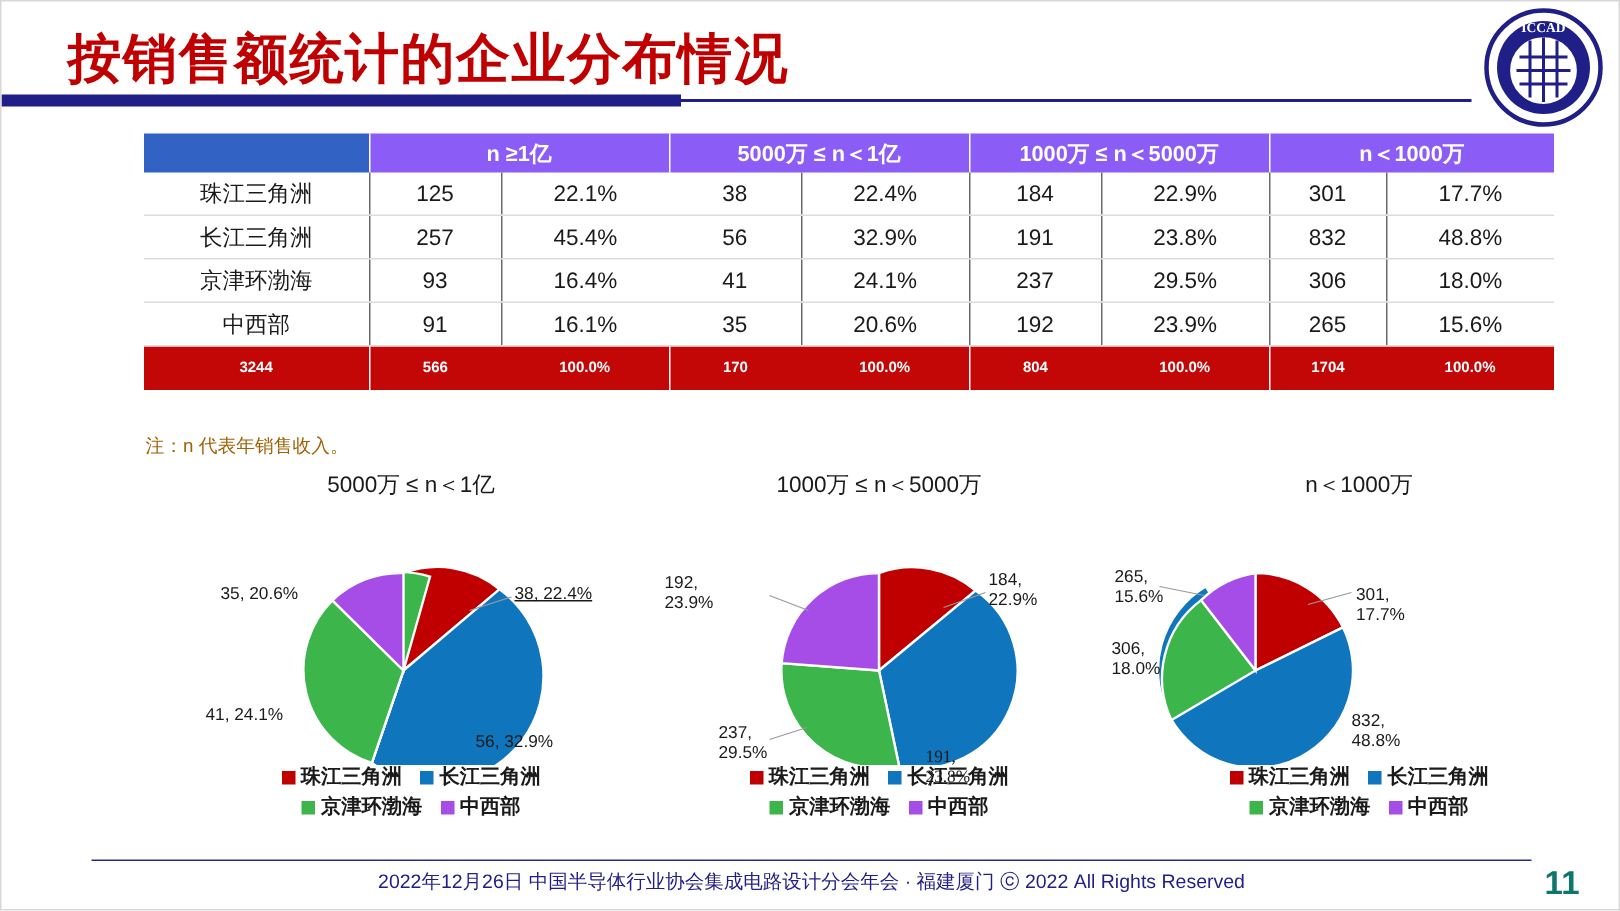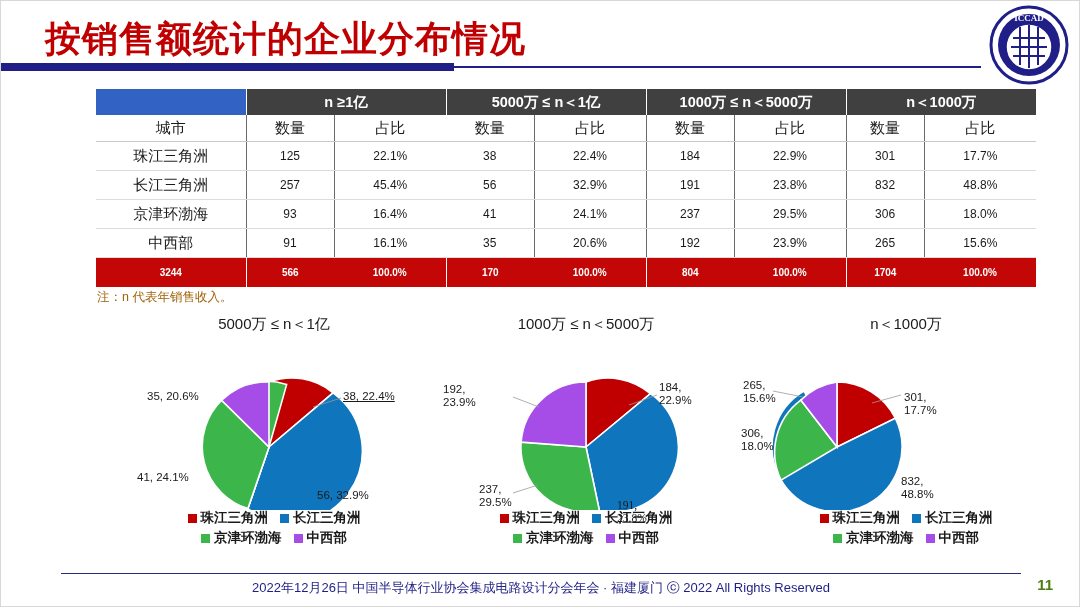--- a/index.html
+++ b/index.html
@@ -37,31 +37,31 @@
     border-collapse:collapse;width:890px;
     table-layout:fixed;
   }
   table.main td,table.main th{
     padding:0;margin:0;
     text-align:center;vertical-align:middle;
     font-size:14.5px;color:#1a1a1a;font-weight:normal;
     border:none;
   }
   tr.hdr-blue td{
-    background:#404040;color:#ffffff;font-weight:bold;
+    background:#8b5cf6;color:#ffffff;font-weight:bold;
     height:26px;font-size:14.5px;
     border-left:1px solid #ffffff;
   }
   tr.hdr-blue td.blank{background:#3262C4;border-left:none;}
   tr.hdr-sub td{
     height:26px;font-size:15px;
     border-bottom:1px solid #c9c9c9;
   }
   tr.data td{
-    height:28px;font-size:12px;
+    height:28px;font-size:15px;
     border-bottom:1px solid #dcdcdc;
   }
   tr.data td.city{font-size:15px;}
   tr.total td{
     background:#C30606;color:#ffffff;font-weight:bold;
     height:29px;font-size:10px;
   }
   
   .vsep{border-left:1px solid #6b6b6b !important;}
   .vsep-w{border-left:1px solid #ffffff !important;}
@@ -95,21 +95,21 @@
   .footer-rule{
     position:absolute;left:60px;top:572px;width:960px;height:1px;
     background:#2b2b80;
   }
   .footer-text{
     position:absolute;left:0;top:578px;width:1080px;
     text-align:center;font-size:13px;color:#1F1F87;
   }
   .page-no{
     position:absolute;right:26px;top:575px;
-    font-size:15px;font-weight:bold;color:#4d7c0f;
+    font-size:22px;font-weight:bold;color:#0f766e;
   }
 </style>
 </head>
 <body>
 
 <div class="slide-title">按销售额统计的企业分布情况</div>
 <div class="title-rule"></div>
 <div class="title-rule-thin"></div>
 
 <div class="logo">
@@ -143,31 +143,20 @@
         <col style="width:112px">
     </colgroup>
     <tbody>
       <tr class="hdr-blue">
         <td class="blank"></td>
         <td colspan="2" class="vsep-w">n ≥1亿</td>
         <td colspan="2" class="vsep-w">5000万 ≤ n＜1亿</td>
         <td colspan="2" class="vsep-w">1000万 ≤ n＜5000万</td>
         <td colspan="2" class="vsep-w">n＜1000万</td>
       </tr>
-      <tr class="hdr-sub">
-        <td>城市</td>
-        <td class="vsep">数量</td>
-        <td class="vsep">占比</td>
-        <td>数量</td>
-        <td class="vsep">占比</td>
-        <td class="vsep">数量</td>
-        <td class="vsep">占比</td>
-        <td class="vsep">数量</td>
-        <td class="vsep">占比</td>
-      </tr>
 
       <tr class="data">
         <td class="city">珠江三角洲</td>
         <td class="vsep">125</td>
         <td class="vsep">22.1%</td>
         <td>38</td>
         <td class="vsep">22.4%</td>
         <td class="vsep">184</td>
         <td class="vsep">22.9%</td>
         <td class="vsep">301</td>

